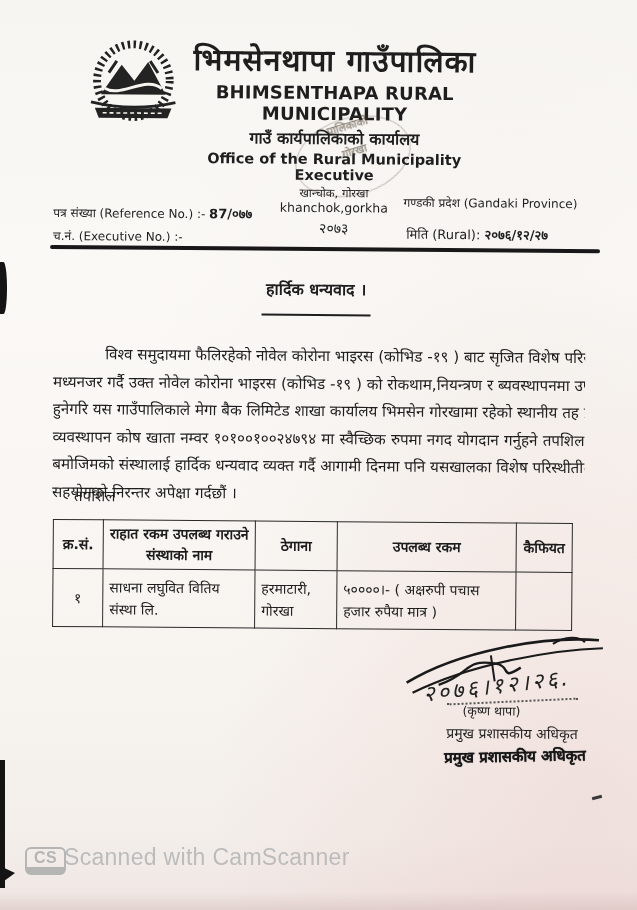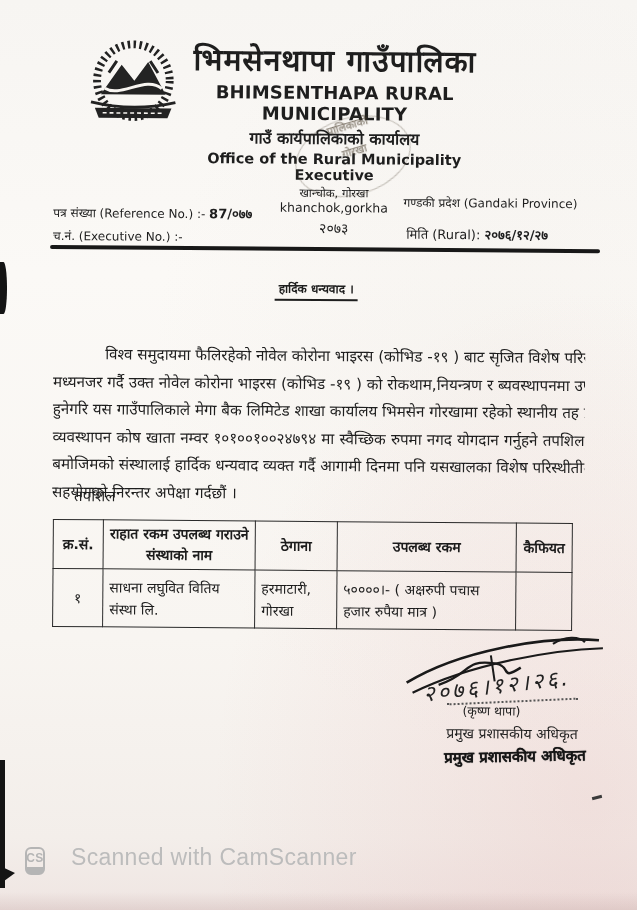--- a/index.html
+++ b/index.html
@@ -56,22 +56,22 @@
   .meta-left b { font-size: 13px; }
   .meta-date { position: absolute; left: 408px; top: 224px; font-size: 13px; }
   .meta-date b { font-size: 13px; }
   .rule {
     position: absolute; left: 52px; top: 247px; width: 550px; height: 4px;
     background: #181818; border-radius: 2px;
   }
   
   .subject-wrap { position: absolute; left: 0; top: 278px; width: 100%; text-align: center; }
   .subject {
-    display: inline-block; font-size: 12px; font-weight: bold;
-    border-bottom: 2px solid #1e1e1e; padding: 0 4px 2px;
+    display: inline-block; font-size: 16px; font-weight: bold;
+    border-bottom: 2px solid #1e1e1e; padding: 0 4px 14px;
   }
   
   .body-par { position: absolute; left: 56px; top: 343px; width: 532px;
     font-size: 15.2px; line-height: 27.5px; }
   .bline { text-align: justify; text-align-last: justify; white-space: nowrap; overflow: hidden; }
   .bline.first { text-indent: 52px; }
   .bline.last  { text-align-last: left; }
   .details-label { position: absolute; left: 78px; top: 487px; font-size: 15px; }
   
   .tbl {
@@ -106,28 +106,28 @@
   
   .mark { position: absolute; background: #141414; }
   .mark-blob   { left: 0; top: 262px; width: 7px; height: 52px; border-radius: 0 70% 70% 0; }
   .mark-sliver { left: 0; top: 760px; width: 5px; height: 128px; }
   .mark-wedge  { left: 0; top: 866px; width: 0; height: 0; background: none;
     border-left: 15px solid #141414; border-top: 7px solid transparent; border-bottom: 11px solid transparent; }
   .mark-dash   { left: 592px; top: 796px; width: 10px; height: 3px; background: #3a3a3a; transform: rotate(-14deg); }
   
   .footer { position: absolute; left: 0; bottom: 0; width: 100%; height: 72px; }
   .cs-badge {
-    position: absolute; left: 25px; top: 9px; width: 20px; height: 28px;
+    position: absolute; left: 25px; top: 9px; width: 41px; height: 28px;
     border: 2.5px solid #b5b5b5; border-bottom: 8px solid #b5b5b5; border-radius: 6px;
     display: flex; align-items: center; justify-content: center;
     font-family: "Liberation Sans", sans-serif;
-    font-size: 12px; font-weight: bold; color: #b5b5b5; letter-spacing: 0.5px;
+    font-size: 16px; font-weight: bold; color: #b5b5b5; letter-spacing: 0.5px;
   }
   .cs-text {
-    position: absolute; left: 71px; top: 6px;
+    position: absolute; left: 64px; top: 6px;
     font-family: "Liberation Sans", sans-serif;
     font-size: 23px; color: #bcbcbc; letter-spacing: 0.3px;
   }
   .bottom-strip {
     position: absolute; left: 0; bottom: 0; width: 100%; height: 18px;
     background: linear-gradient(180deg, rgba(0,0,0,0) 0%, rgba(190,160,158,0.28) 100%);
   }
 </style>
 </head>
 <body>

